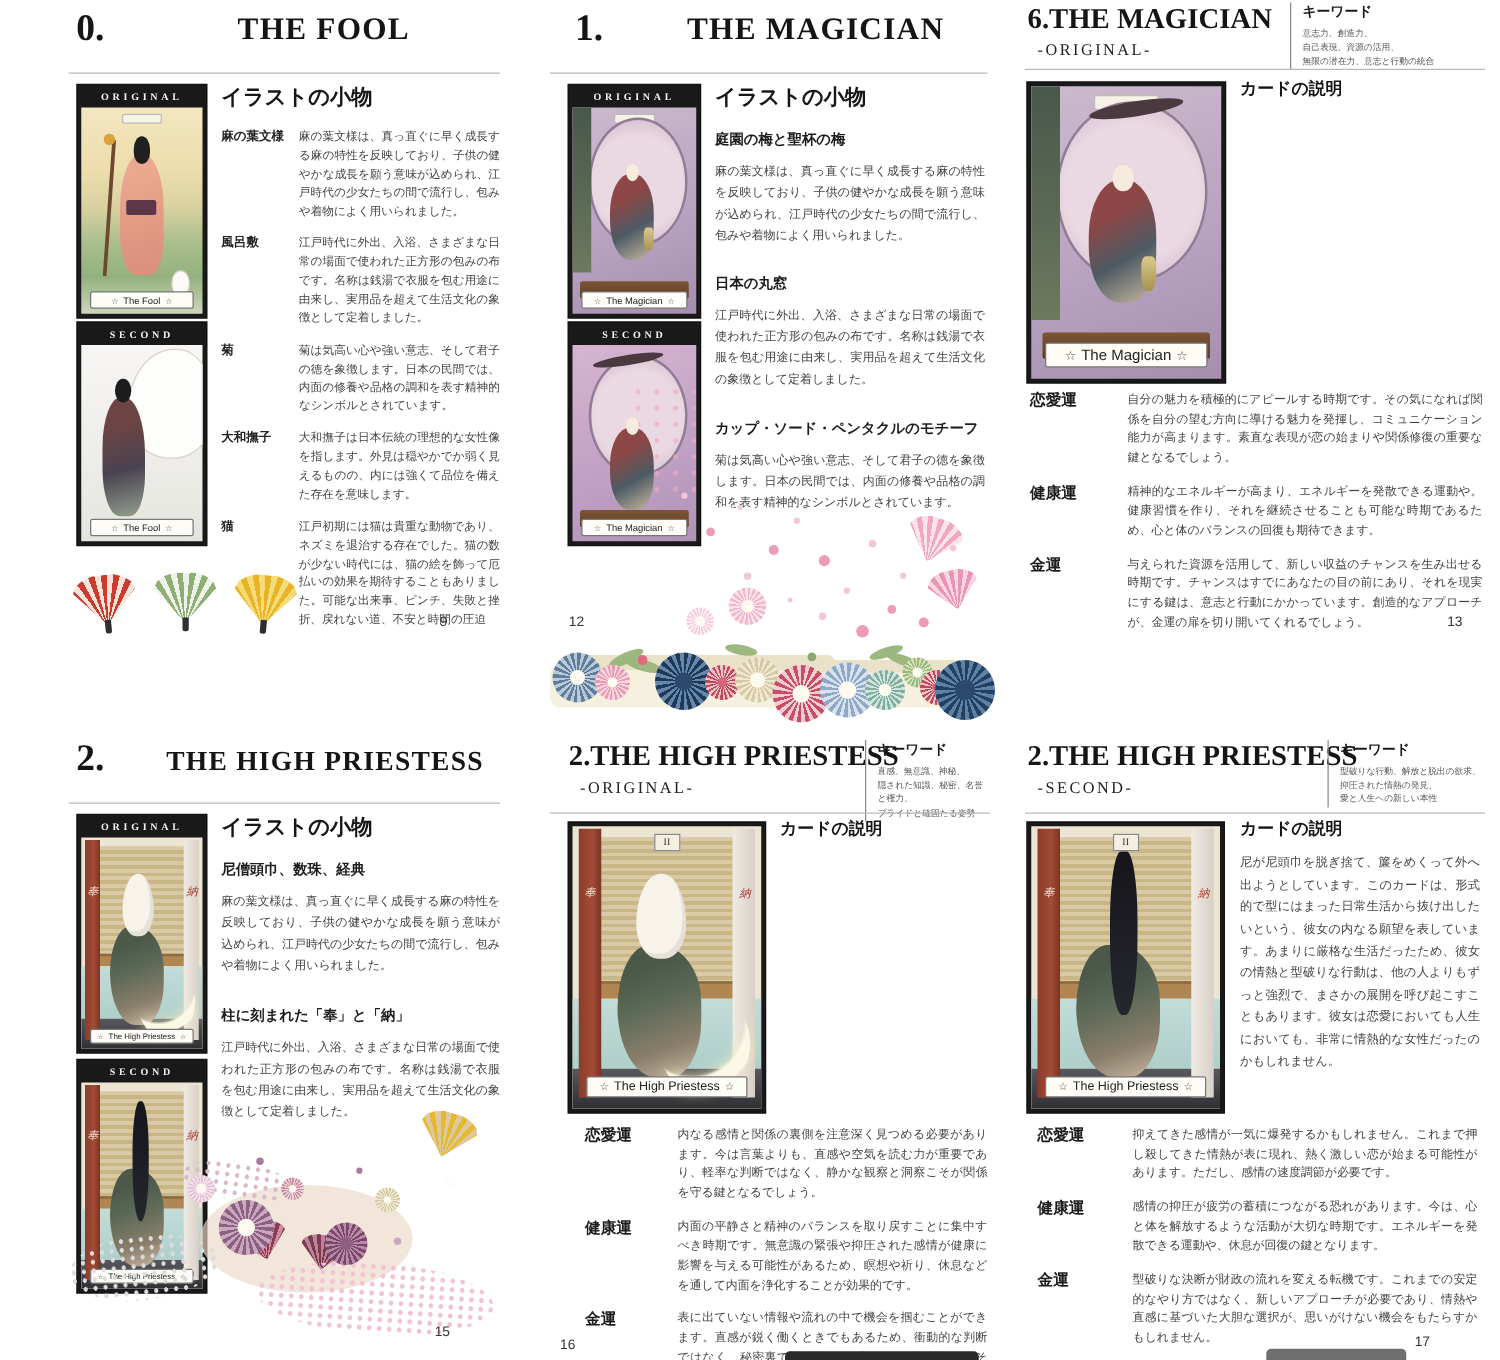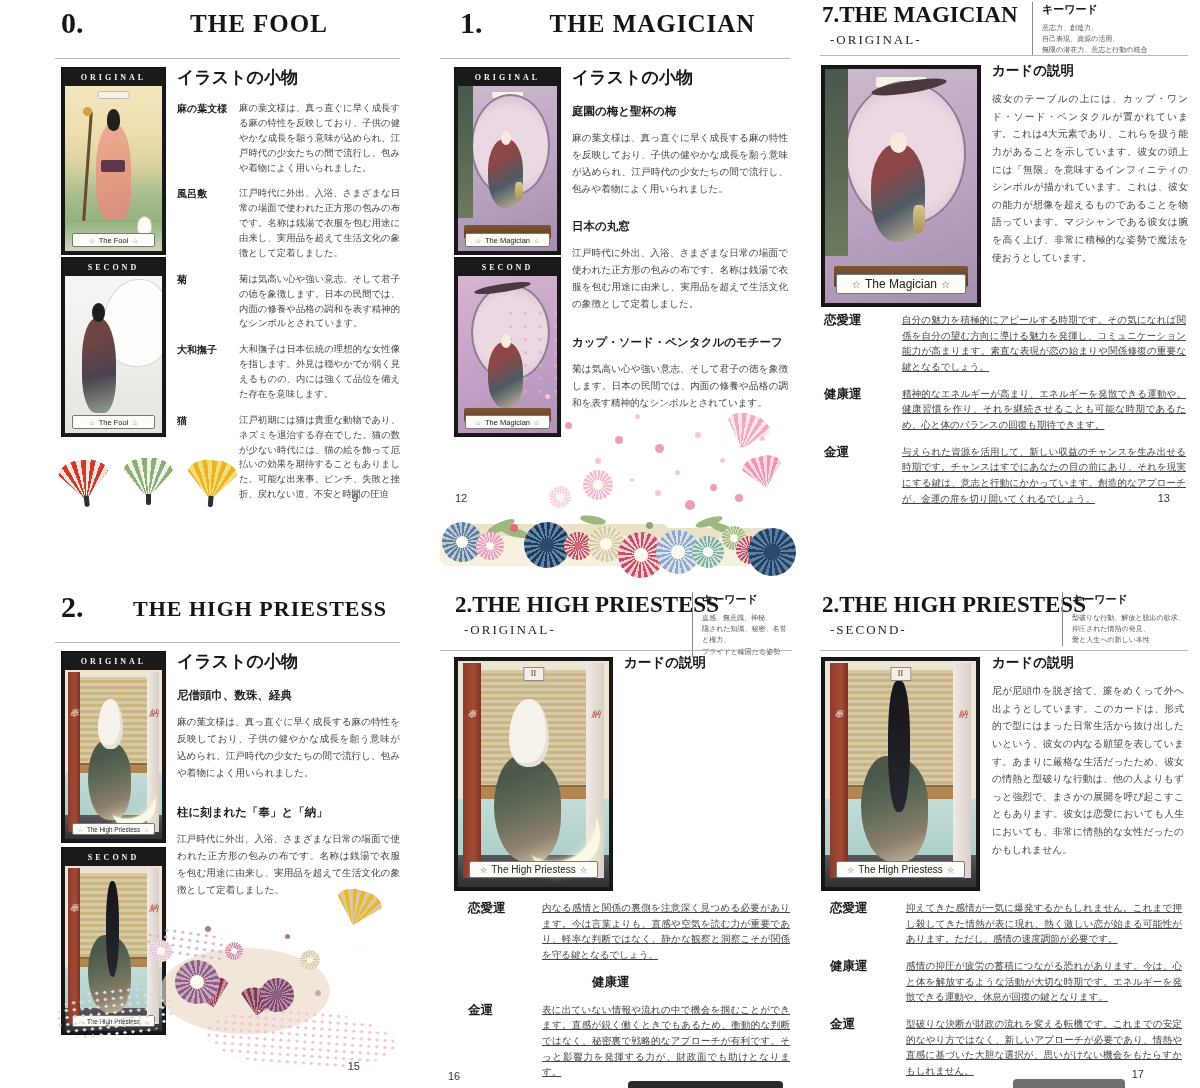--- a/index.html
+++ b/index.html
@@ -13,31 +13,31 @@
   .pg-title  { position:absolute; font-family:"Liberation Serif", serif; font-weight:bold; font-size:25px; letter-spacing:1px; color:#151515; text-align:center; }
   .hrule     { position:absolute; left:0; right:0; border-top:1px solid #b9b9b9; }
   .d-title   { position:absolute; font-family:"Liberation Serif", serif; font-weight:bold; font-size:23px; color:#151515; }
   .d-variant { position:absolute; font-family:"Liberation Serif", serif; font-size:13px; letter-spacing:2px; color:#222; }
   .kw-block  { position:absolute; border-left:1px solid #8a8a8a; padding-left:9px; }
   .kw-title  { font-weight:bold; font-size:11px; color:#1a1a1a; margin-bottom:5px; }
   .kw-line   { font-size:7px; line-height:1.6; color:#555; }
 
   
   .acc-title { font-family:"Liberation Serif", serif; font-weight:bold; font-size:17px; color:#161616; margin-bottom:13px; }
-  .item-row  { display:flex; margin-bottom:11px;font-family:Liberation Mono, monospace; }
+  .item-row  { display:flex; margin-bottom:11px; }
   .item-term { width:62px; flex:none; font-weight:bold; font-size:10px; color:#222; line-height:1.5; }
   .item-desc { flex:1; font-size:9.3px; line-height:1.6; text-align:justify; color:#444; }
   .sec-head  { font-weight:bold; font-size:11.5px; color:#1d1d1d; margin:15px 0 10px; }
   .sec-body  { font-size:9.6px; line-height:1.78; text-align:justify; color:#444; }
   .desc-title{ font-weight:bold; font-size:13.5px; color:#161616; margin-bottom:10px; }
   .desc-body { font-size:9.8px; line-height:1.8; text-align:justify; color:#444; }
   .fortunes  { position:absolute; }
-  .f-row     { display:flex; margin-bottom:11px;justify-content:center; }
+  .f-row     { display:flex; margin-bottom:11px; }
   .f-label   { flex:none; font-weight:bold; font-size:12.5px; color:#1c1c1c; }
-  .f-text    { flex:1; font-size:9.5px; line-height:1.65; text-align:justify; color:#444;text-decoration:underline; }
+  .f-text    { flex:1; font-size:9.5px; line-height:1.65; text-align:justify; color:#444; }
   .pnum      { position:absolute; font-size:11px; color:#333; }
 
   
   .card { position:absolute; background:#191919; padding:3px; display:flex; flex-direction:column;
           box-shadow:0 0 0 1px #111; }
   .badge { color:#f5f5f5; font-family:"Liberation Serif", serif; font-weight:bold; font-size:8px;
            letter-spacing:3px; text-align:center; padding:2px 0 4px; }
   .art { flex:1; position:relative; overflow:hidden; }
   .art i { position:absolute; display:block; }
   .tag { left:50%; top:3%; width:34%; height:5%; transform:translateX(-50%);
@@ -288,21 +288,21 @@
         <div class="mum" style="left: 282px; top: 10px; width: 24px; height: 24px; --c: #9db87a; --d: #d4e2bd; --e: #fdfaf0;"></div>
         <div class="mum" style="left: 296px; top: 20px; width: 28px; height: 28px; --c: #c04a5a; --d: #eec3ca; --e: #d8647a;"></div>
         <div class="mum" style="left: 308px; top: 12px; width: 48px; height: 48px; --c: #23405e; --d: #5d80a6; --e: #2c486a;"></div>
         <div style="position: absolute; left: 70px; top: 8px; width: 8px; height: 8px; border-radius: 50%; background: rgb(224, 106, 128);"></div>
         <div style="position: absolute; left: 206px; top: 6px; width: 7px; height: 7px; border-radius: 50%; background: rgb(138, 168, 110);"></div>
       </div>
 
   </div>
 
   <div class="page" id="p-mag-o" style="left:820px;top:0;width:368px;height:560px">
-    <div class="d-title" style="left:2px;top:2px">7.THE MAGICIAN</div>
+    <div class="d-title" style="left:2px;top:2px">6.THE MAGICIAN</div>
     <div class="d-variant" style="left:10px;top:32px">-ORIGINAL-</div>
     <div class="kw-block" style="left:212px;top:2px;width:155px">
       <div class="kw-title">キーワード</div>
       <div class="kw-line">意志力、創造力、</div>
       <div class="kw-line">自己表現、資源の活用、</div>
       <div class="kw-line">無限の潜在力、意志と行動の統合</div>
     </div>
     <div class="hrule" style="top:55px"></div>
 
     <div class="card lg" style="left:2px;top:66px;width:158px;height:240px">
@@ -314,21 +314,20 @@
         <i class="mg-fig"></i>
         <i class="mg-face"></i>
         <i class="mg-cup"></i>
         <i class="mg-bench"></i>
         <div class="clabel"><span class="st">☆</span><span>The Magician</span><span class="st">☆</span></div>
       </div>
     </div>
 
     <div style="position:absolute;left:172px;top:62px;width:196px">
       <div class="desc-title">カードの説明</div>
-      <p class="desc-body">彼女のテーブルの上には、カップ・ワンド・ソード・ペンタクルが置かれています。これは4大元素であり、これらを扱う能力があることを示しています。彼女の頭上には「無限」を意味するインフィニティのシンボルが描かれています。これは、彼女の能力が想像を超えるものであることを物語っています。マジシャンである彼女は腕を高く上げ、非常に積極的な姿勢で魔法を使おうとしています。</p>
     </div>
 
     <div class="fortunes" style="left:4px;top:312px;width:362px">
       <div class="f-row">
           <span class="f-label" style="width:78px">恋愛運</span>
           <p class="f-text">自分の魅力を積極的にアピールする時期です。その気になれば関係を自分の望む方向に導ける魅力を発揮し、コミュニケーション能力が高まります。素直な表現が恋の始まりや関係修復の重要な鍵となるでしょう。</p>
         </div>
       <div class="f-row">
           <span class="f-label" style="width:78px">健康運</span>
           <p class="f-text">精神的なエネルギーが高まり、エネルギーを発散できる運動や。健康習慣を作り、それを継続させることも可能な時期であるため、心と体のバランスの回復も期待できます。</p>
@@ -455,20 +454,21 @@
       <div class="desc-title">カードの説明</div>
     </div>
 
     <div class="fortunes" style="left:28px;top:312px;width:322px">
       <div class="f-row">
           <span class="f-label" style="width:74px">恋愛運</span>
           <p class="f-text">内なる感情と関係の裏側を注意深く見つめる必要があります。今は言葉よりも、直感や空気を読む力が重要であり、軽率な判断ではなく、静かな観察と洞察こそが関係を守る鍵となるでしょう。</p>
         </div>
       <div class="f-row">
           <span class="f-label" style="width:74px">健康運</span>
+          <p class="f-text">内面の平静さと精神のバランスを取り戻すことに集中すべき時期です。無意識の緊張や抑圧された感情が健康に影響を与える可能性があるため、瞑想や祈り、休息などを通して内面を浄化することが効果的です。</p>
         </div>
       <div class="f-row">
           <span class="f-label" style="width:74px">金運</span>
           <p class="f-text">表に出ていない情報や流れの中で機会を掴むことができます。直感が鋭く働くときでもあるため、衝動的な判断ではなく、秘密裏で戦略的なアプローチが有利です。そっと影響力を発揮する力が、財政面でも助けとなります。</p>
         </div>
     </div>
     <div class="pnum" style="left:8px;top:482px">16</div>
     <div class="partial-dark" style="left:188px;width:155px;height:7px;background:#2b2b2b"></div>
   </div>
 

